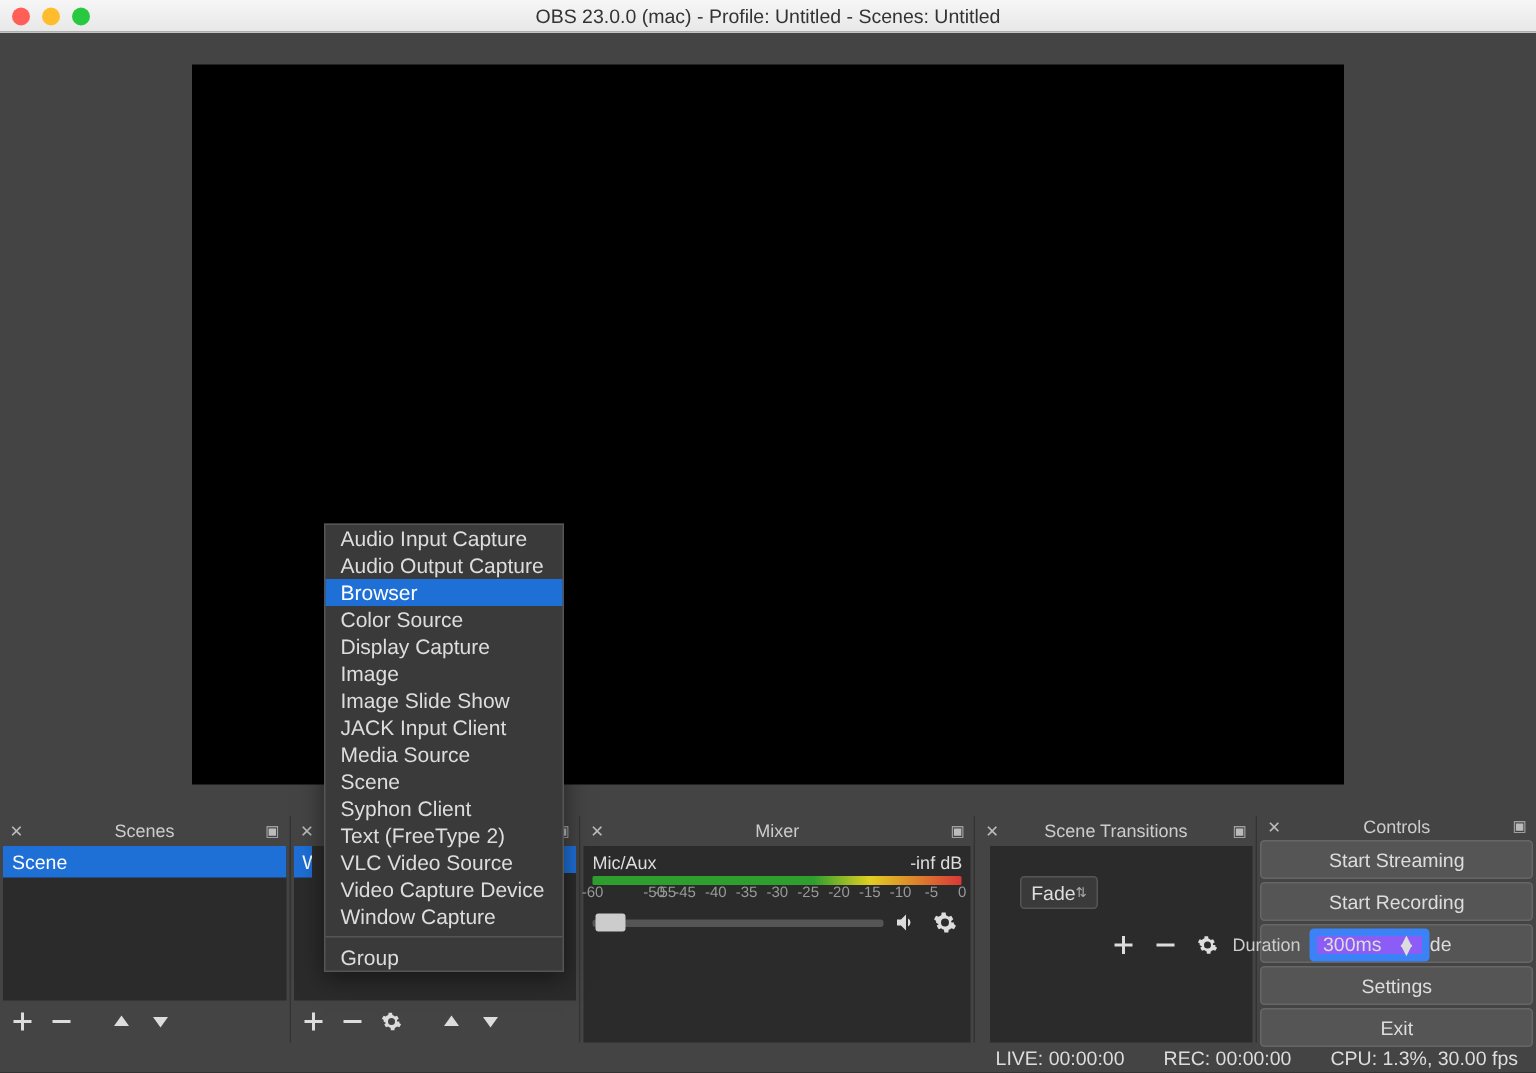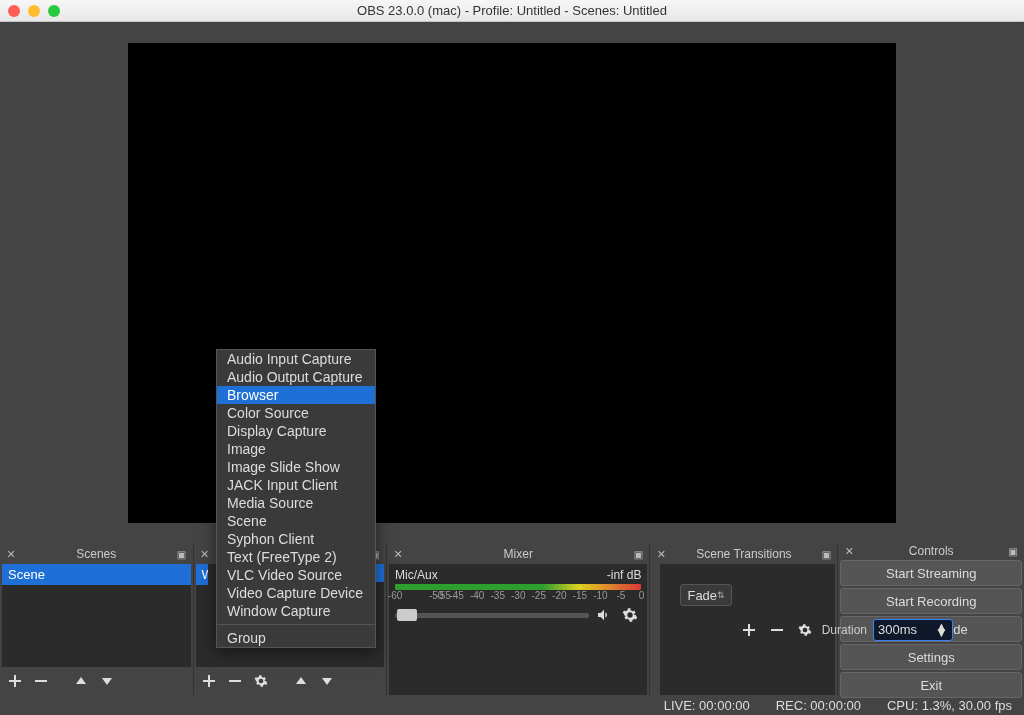--- a/index.html
+++ b/index.html
@@ -48,21 +48,21 @@
 .meter-ticks{height:10px; position:relative; margin-top:0px;}
 .meter-ticks span{position:absolute; font-size:10px; color:#999; top:0; transform:translateX(-50%);}
 .mix-row2{display:flex; align-items:center; gap:4px; margin-top:4px;}
 .slider{flex:1; height:5px; background:#555; border-radius:2px; position:relative;}
 .slider .thumb{position:absolute; left:2px; top:-4px; width:20px; height:12px; background:#ccc; border-radius:2px;}
 
 
 .trans-body{padding:20px; display:flex; flex-direction:row; gap:6px;margin-left:10px;}
 .combo{height:22px;background:#3a3a3a;border:1px solid #555;border-radius:3px;display:flex;align-items:center;padding:0 6px;justify-content:space-between;color:#ddd;cursor:pointer;}
 .trans-row{display:flex;align-items:center; gap:6px; justify-content:flex-end;}
-.spin{height:22px;width:80px;background:#0f172a;border:1px solid #3b82f6;border-radius:3px;display:flex;align-items:center;padding:0 4px;color:#ddd;justify-content:space-between;}
+.spin{height:22px;width:80px;background:#8b5cf6;border:5px solid #3b82f6;border-radius:3px;display:flex;align-items:center;padding:0 4px;color:#ddd;justify-content:space-between;}
 .spin .arrows{display:flex;flex-direction:column;line-height:6px;font-size:8px;color:#aaa;}
 .lbl{color:#ccc;font-size:12px;}
 
 
 .controls-body{display:flex;flex-direction:column;gap:2px;padding:2px;}
 .ctrl-btn{height:26px;background:#555;border:1px solid #666;border-radius:3px;display:flex;align-items:center;justify-content:center;color:#ddd;cursor:pointer;font-size:13px;}
 
 
 .status{height:20px;background:#444;display:flex;align-items:center;justify-content:flex-end;gap:26px;padding-right:12px;color:#ddd;font-size:12px;}
 

